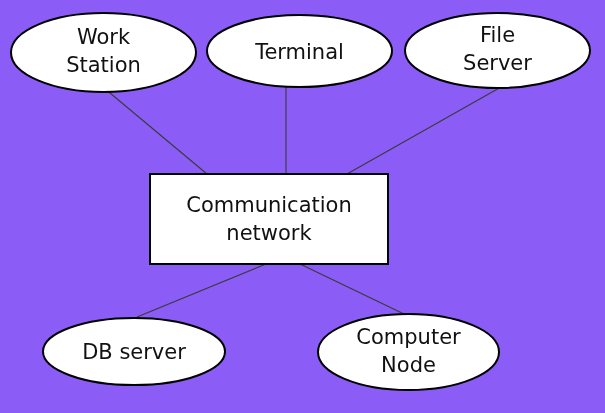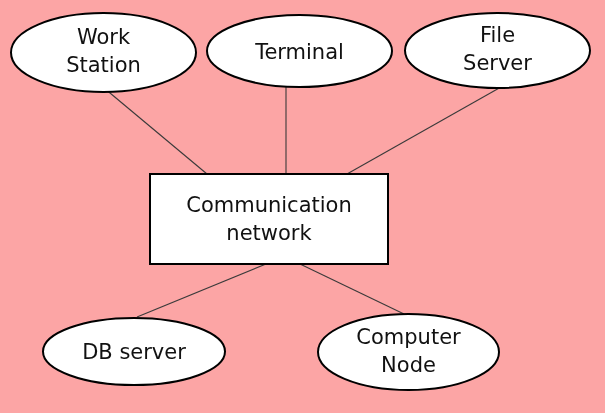--- a/index.html
+++ b/index.html
@@ -8,21 +8,21 @@
     padding: 0;
     background: #ffffff;
   }
   body {
     font-family: "DejaVu Sans", "Liberation Sans", sans-serif;
   }
   #diagram-root {
     position: relative;
     width: 605px;
     height: 413px;
-    background: #fca5a5;
+    background: #8b5cf6;
     overflow: hidden;
   }
   #diagram-svg {
     position: absolute;
     top: 0;
     left: 0;
     width: 605px;
     height: 413px;
     display: block;
   }

